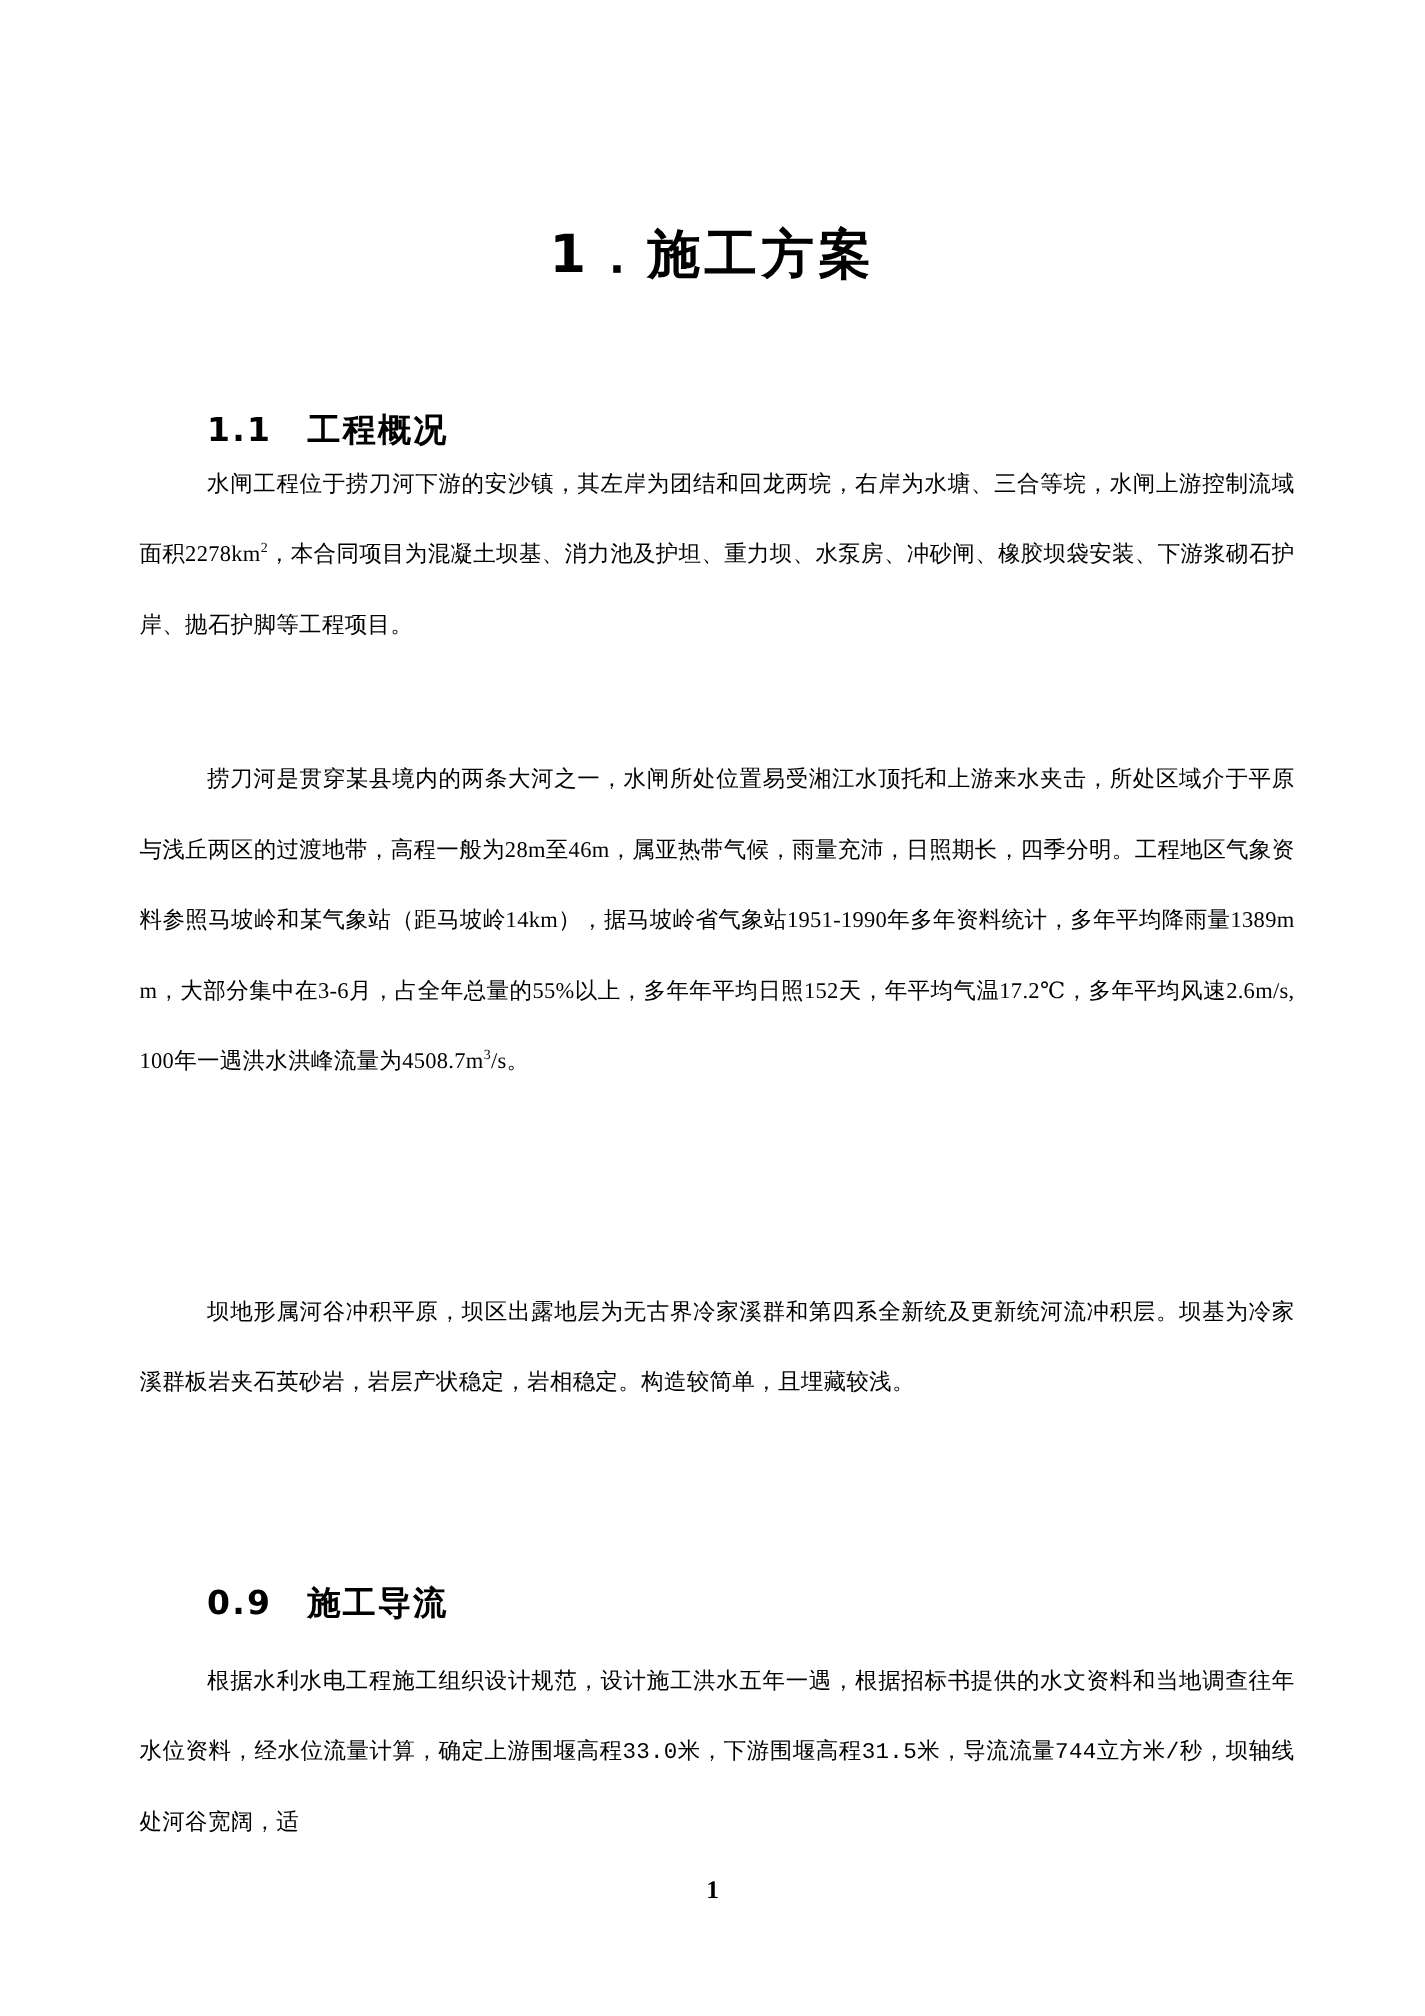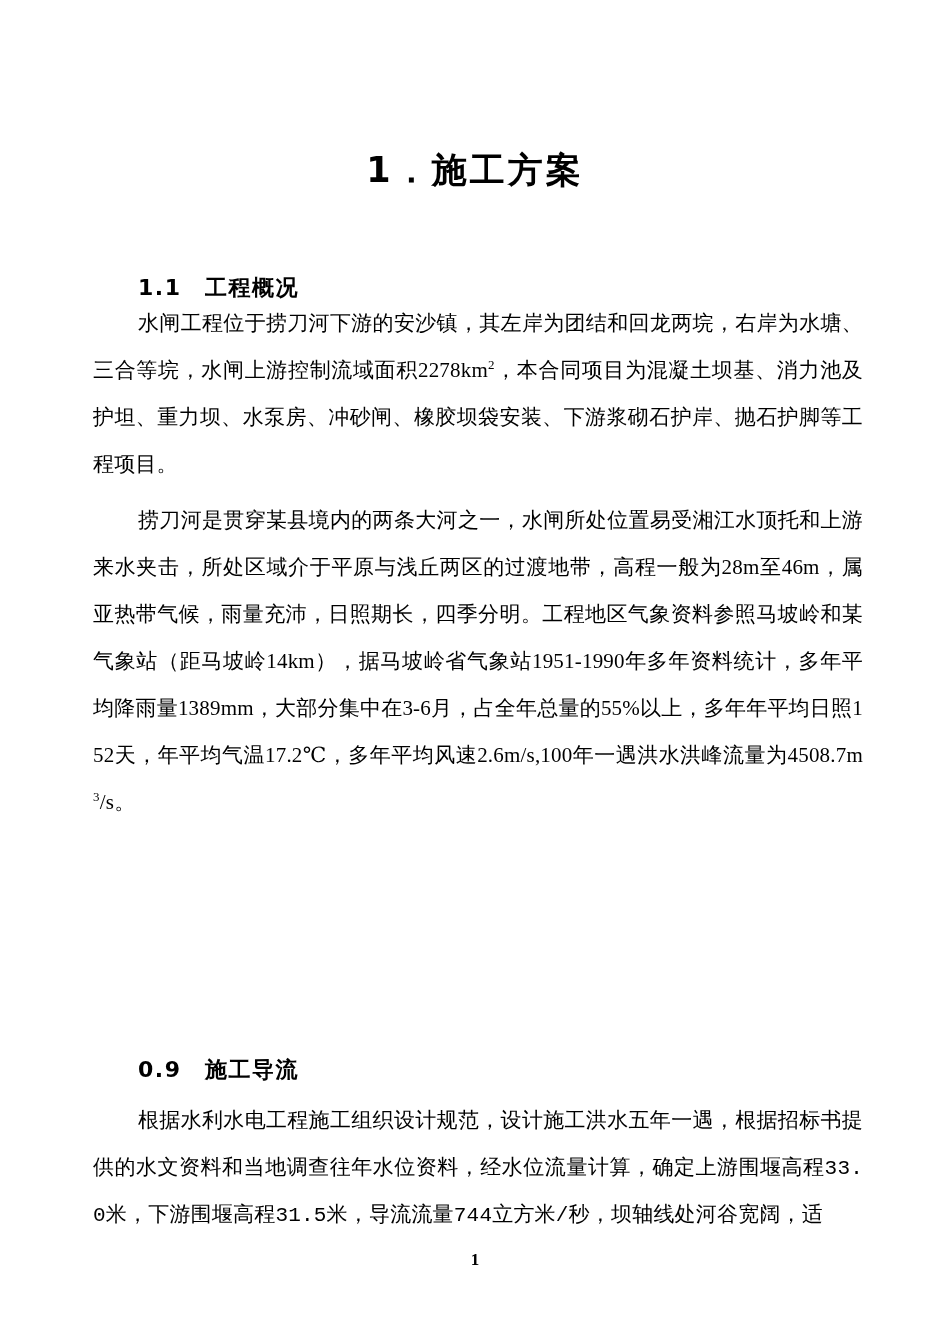--- a/index.html
+++ b/index.html
@@ -53,21 +53,21 @@
     white-space: pre;
   }
   #h-1-1 { top: 253px; margin-top: 20px; }
   #h-1-2 { top: 1055px; }
 
   
   .para {
     position: absolute;
     left: 93px;
     width: 770px;
-    font-size: 21px;
+    font-size: 15px;
     line-height: 47px;
     text-align: justify;
     text-align-last: left;
     text-justify: inter-ideograph;
     text-indent: 45px;
     letter-spacing: 0.2px;
     word-break: break-all;
   }
   #p-1 { top: 300px; }
   #p-2 { top: 497px; }
@@ -99,20 +99,21 @@
 <div class="page">
 
   <div class="doc-title">1．施工方案</div>
 
   <div class="heading2" id="h-1-1">1.1　工程概况</div>
 
   <div class="para" id="p-1">水闸工程位于捞刀河下游的安沙镇，其左岸为团结和回龙两垸，右岸为水塘、三合等垸，水闸上游控制流域面积2278km<sup>2</sup>，本合同项目为混凝土坝基、消力池及护坦、重力坝、水泵房、冲砂闸、橡胶坝袋安装、下游浆砌石护岸、抛石护脚等工程项目。</div>
 
   <div class="para" id="p-2">捞刀河是贯穿某县境内的两条大河之一，水闸所处位置易受湘江水顶托和上游来水夹击，所处区域介于平原与浅丘两区的过渡地带，高程一般为28m至46m，属亚热带气候，雨量充沛，日照期长，四季分明。工程地区气象资料参照马坡岭和某气象站（距马坡岭14km），据马坡岭省气象站1951-1990年多年资料统计，多年平均降雨量1389mm，大部分集中在3-6月，占全年总量的55%以上，多年年平均日照152天，年平均气温17.2℃，多年平均风速2.6m/s,100年一遇洪水洪峰流量为4508.7m<sup>3</sup>/s。</div>
 
+  <div class="para" id="p-3">坝地形属河谷冲积平原，坝区出露地层为无古界冷家溪群和第四系全新统及更新统河流冲积层。坝基为冷家溪群板岩夹石英砂岩，岩层产状稳定，岩相稳定。构造较简单，且埋藏较浅。</div>
 
   <div class="heading2" id="h-1-2">0.9　施工导流</div>
 
   <div class="para" id="p-4">根据水利水电工程施工组织设计规范，设计施工洪水五年一遇，根据招标书提供的水文资料和当地调查往年水位资料，经水位流量计算，确定上游围堰高程33.0米，下游围堰高程31.5米，导流流量744立方米/秒，坝轴线处河谷宽阔，适</div>
 
   <div class="page-number">1</div>
 
 </div>
 
 </body></html>

